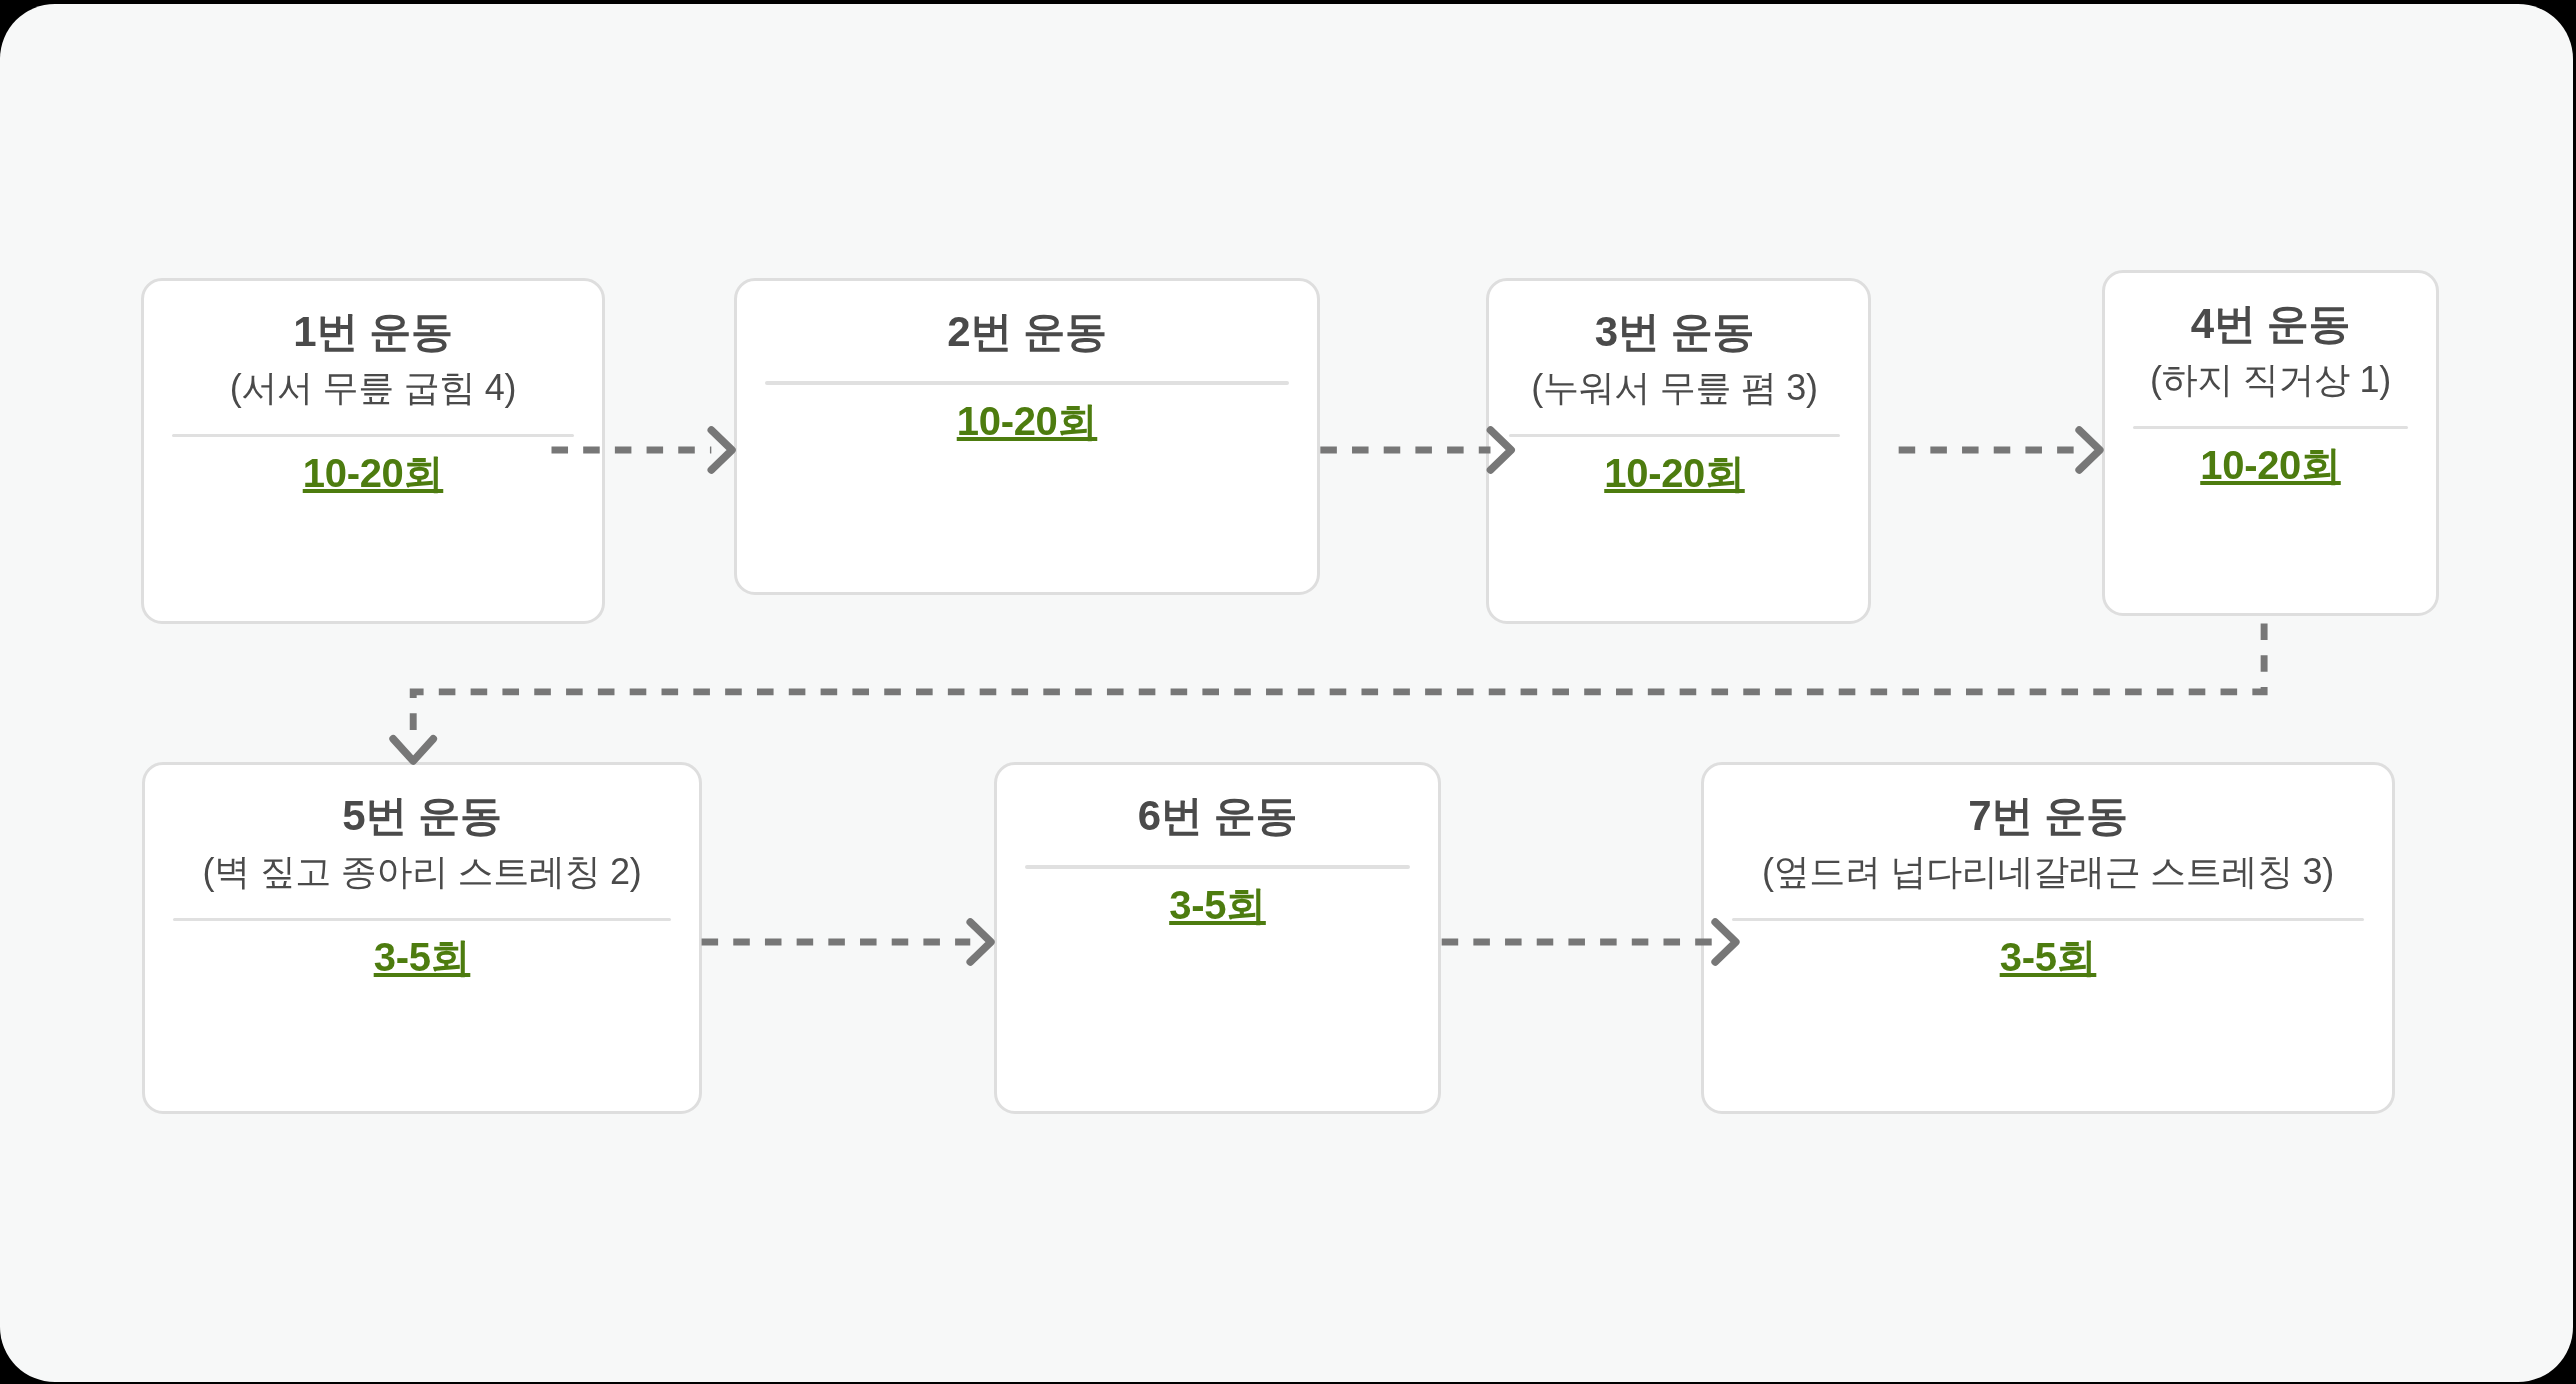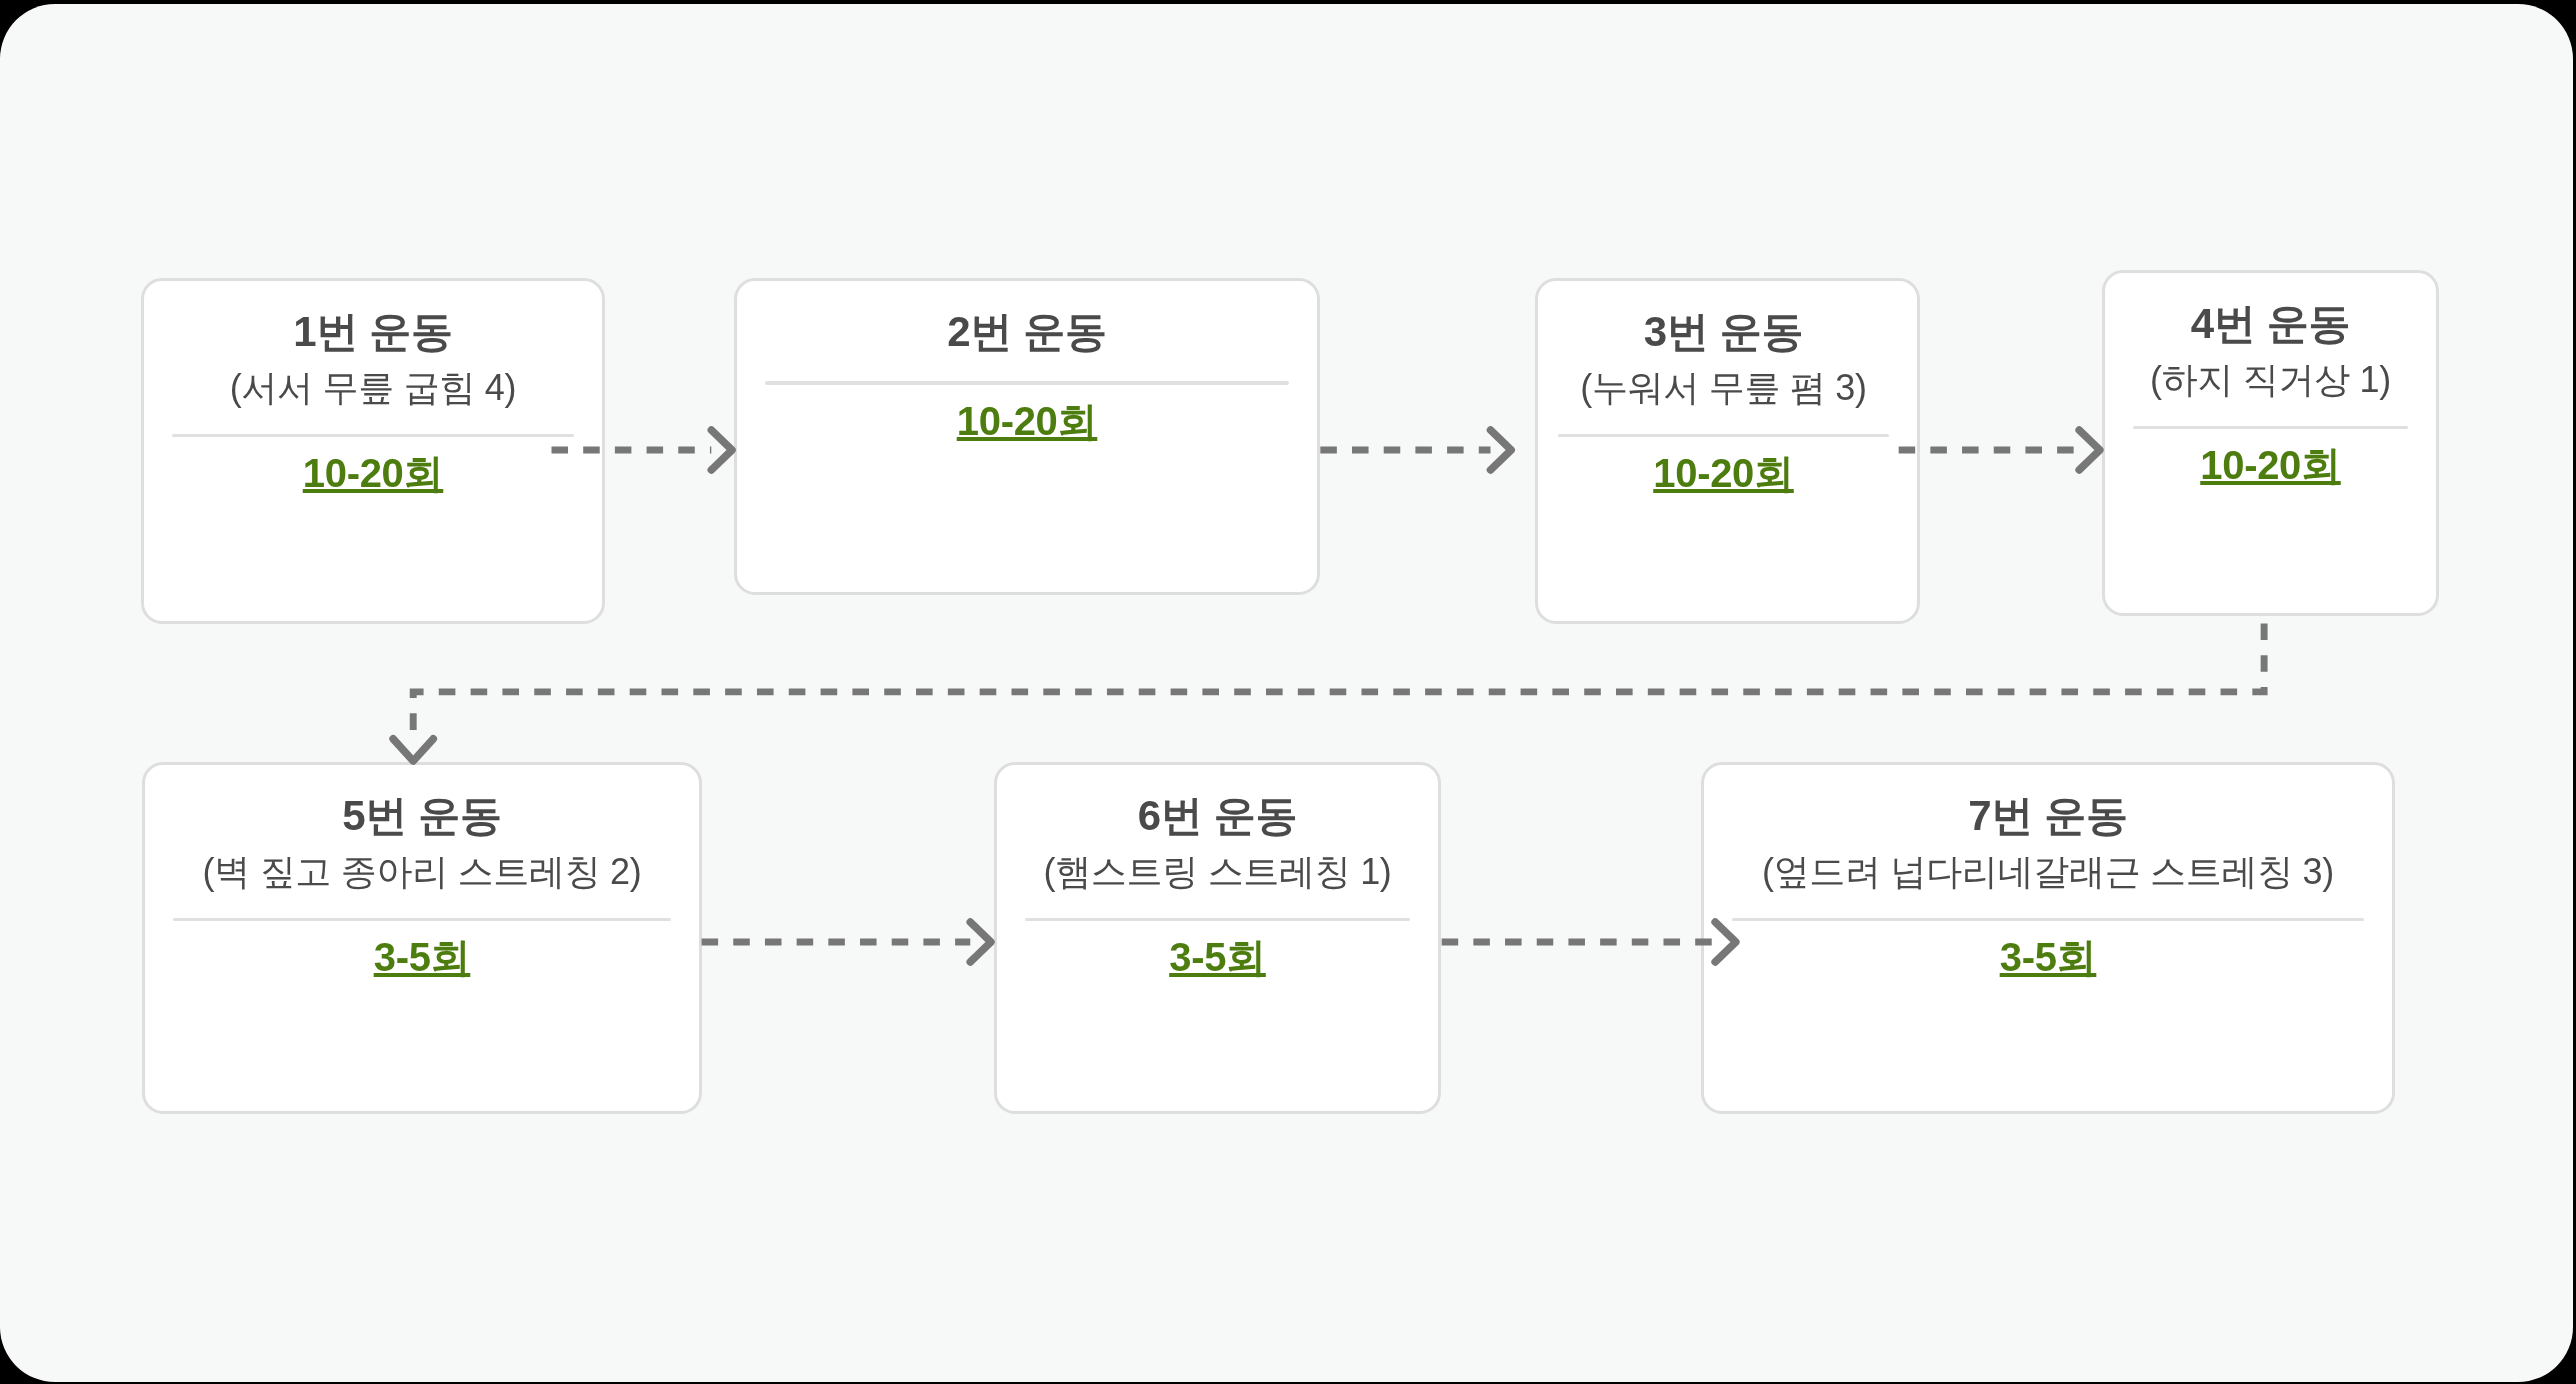--- a/index.html
+++ b/index.html
@@ -71,21 +71,21 @@
     color: #4d7c0f;
     line-height: 1;
     white-space: nowrap;
     letter-spacing: -0.3px;
     text-decoration: underline;
   }
 
   
   #card-1 { left: 141px;  top: 274px;  width: 464px;  height: 346px; }
   #card-2 { left: 734px; top: 274px;  width: 586px;  height: 317px; }
-  #card-3 { left: 1535px; top: 274px;  width: 385px;  height: 346px; padding-left: 20px; }
+  #card-3 { left: 1486px; top: 274px;  width: 385px;  height: 346px; padding-left: 20px; }
   #card-4 { left: 2102px; top: 266px;  width: 337px;  height: 346px; }
 
   
   #card-5 { left: 142px;  top: 758px; width: 560px;  height: 352px; }
   #card-6 { left: 994px; top: 758px; width: 447px;  height: 352px; }
   #card-7 { left: 1701px; top: 758px; width: 694px; height: 352px; }
 
   
   #card-3 .card-divider { width: 100%; }
   #card-4 .card-divider { width: 100%; }
@@ -138,21 +138,20 @@
 
   <div class="card" id="card-5">
     <div class="card-title">5번 운동</div>
     <div class="card-sub">(벽 짚고 종아리 스트레칭 2)</div>
     <div class="card-divider"></div>
     <div class="card-reps">3-5회</div>
   </div>
 
   <div class="card" id="card-6">
     <div class="card-title">6번 운동</div>
-    <div class="card-sub">(햄스트링 스트레칭 1)</div>
     <div class="card-divider"></div>
     <div class="card-reps">3-5회</div>
   </div>
 
   <div class="card" id="card-7">
     <div class="card-title">7번 운동</div>
     <div class="card-sub">(엎드려 넙다리네갈래근 스트레칭 3)</div>
     <div class="card-divider"></div>
     <div class="card-reps">3-5회</div>
   </div>

